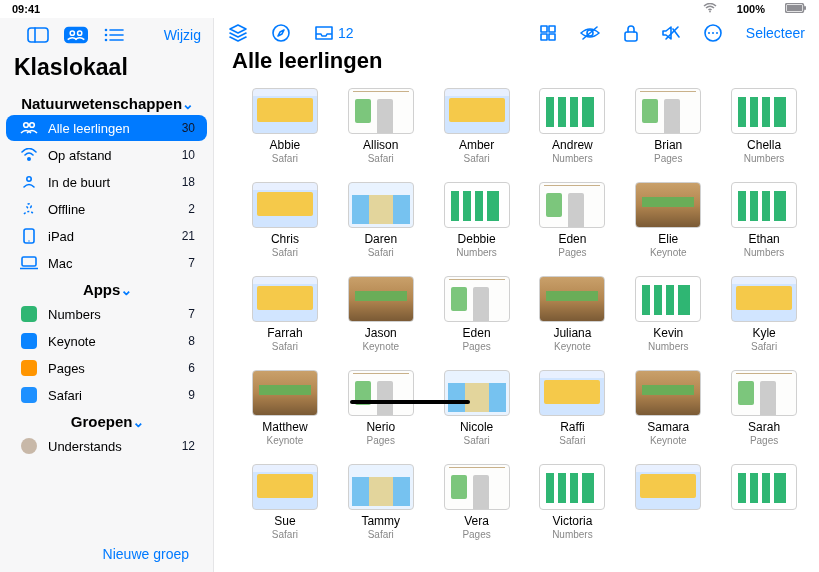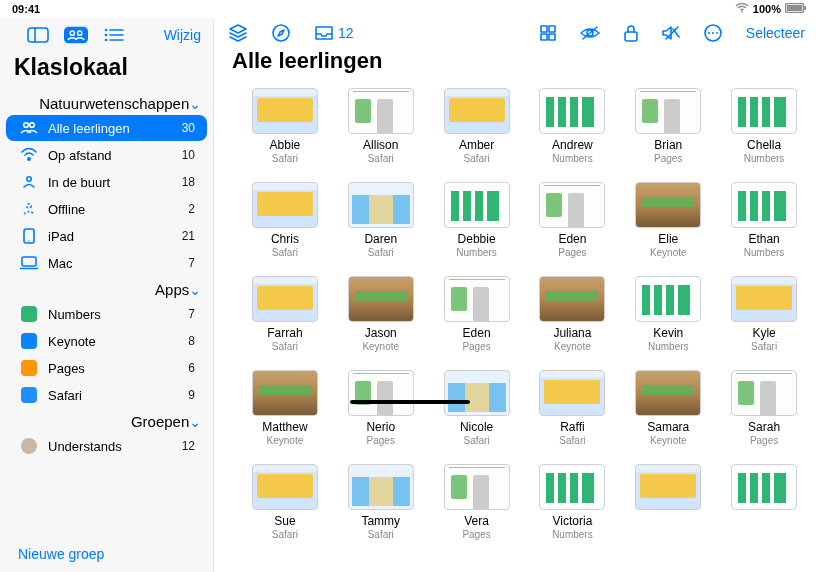--- a/index.html
+++ b/index.html
@@ -1,45 +1,45 @@
 <!DOCTYPE html>
 <html><head>
 <meta charset="utf-8">
 <style>
   * { box-sizing: border-box; margin: 0; padding: 0; font-family: -apple-system, BlinkMacSystemFont, "Helvetica Neue", Arial, sans-serif; }
   body { width: 819px; height: 572px; background: #fff; overflow: hidden; font-size: 13px; color: #000; }
   
   
   .status-bar { height: 18px; display: flex; align-items: center; justify-content: space-between; padding: 0 12px; font-size: 11px; font-weight: 600; }
   .status-left { width: 60px; }
-  .status-right { width: 120px; display: flex; justify-content: flex-end; gap: 4px; }
+  .status-right { width: 120px; display: flex; justify-content: flex-end; gap: 20px; }
   
   
   .content { display: flex; height: 554px; }
   
   
   .sidebar { width: 214px; background: #f7f7f8; display: flex; flex-direction: column; padding-top: 4px; border-right: 1px solid #e5e5e7; }
   .sidebar-header { display: flex; align-items: center; justify-content: space-between; padding: 4px 12px 6px 26px; }
   .sidebar-header-left { display: flex; gap: 14px; align-items: center; }
   .hdr-icon { width: 24px; height: 18px; display: inline-flex; align-items: center; justify-content: center; }
   .edit-link { color: #007aff; font-size: 14px; }
   
   .app-title { font-size: 23px; font-weight: 700; padding: 4px 14px 10px; }
   
-  .section-header { display: flex; align-items: center; justify-content: flex-end; padding: 4px 12px 2px 14px; font-size: 15px; font-weight: 400; cursor: pointer; }
+  .section-header { display: flex; align-items: center; justify-content: center; padding: 4px 12px 2px 14px; font-size: 15px; font-weight: 700; cursor: pointer; }
   .chevron { color: #007aff; font-size: 14px; }
   
   .row { display: flex; align-items: center; justify-content: space-between; padding: 4px 12px 4px 14px; font-size: 13px; border-radius: 8px; margin: 1px 6px; cursor: pointer; }
   .row.selected { background: #007aff; color: #fff; }
   .row-left { display: flex; align-items: center; gap: 10px; }
   .row-icon { width: 18px; height: 18px; display: inline-flex; align-items: center; justify-content: center; }
   .row-count { color: #0f172a; font-size: 12px; }
-  .row.selected .row-count { color: #ffffff; }
-  
-  .sidebar-footer { margin-top: auto; text-align: left; padding: 6px 18px 10px; color: #007aff; font-size: 14px; }
+  .row.selected .row-count { color: #0f172a; }
+  
+  .sidebar-footer { margin-top: auto; text-align: right; padding: 6px 24px 10px; color: #007aff; font-size: 14px; }
   
   
   .main { flex: 1; display: flex; flex-direction: column; background: #fff; }
   .toolbar { display: flex; align-items: center; justify-content: space-between; padding: 6px 14px 4px; }
   .toolbar-left, .toolbar-right { display: flex; align-items: center; gap: 24px; }
   .tool { color: #007aff; display: inline-flex; align-items: center; gap: 4px; }
   .tool-label { font-size: 14px; }
   
   .main-title { font-size: 22px; font-weight: 700; padding: 2px 18px 14px; }
   

